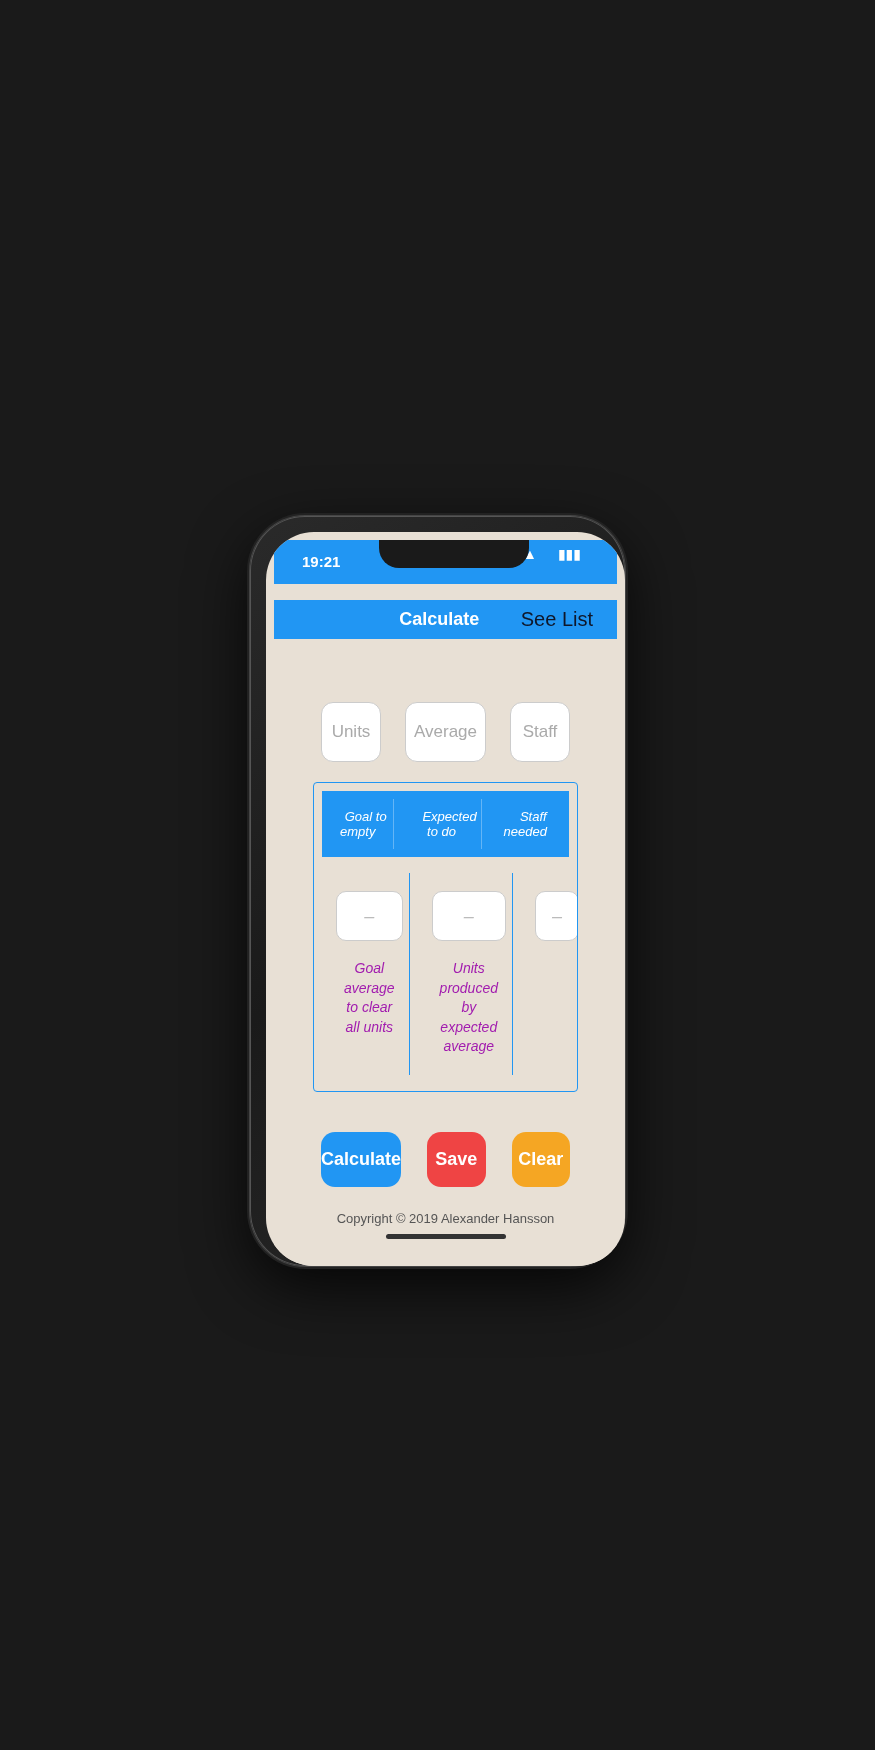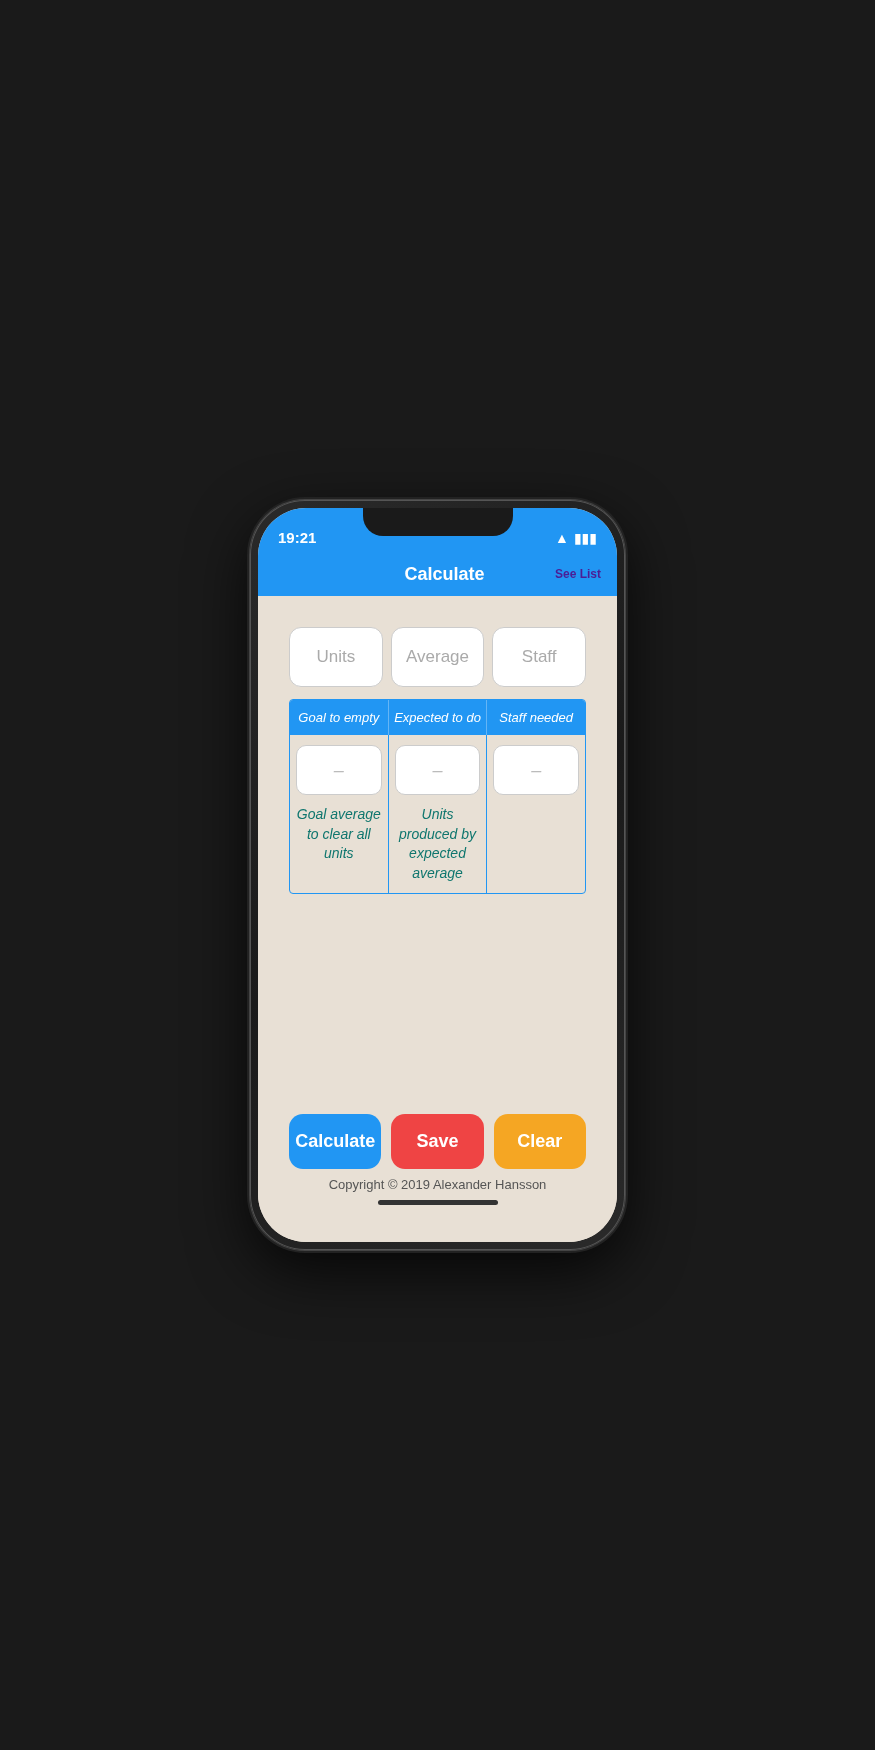--- a/index.html
+++ b/index.html
@@ -1,15 +1,15 @@
 <!DOCTYPE html>
 <html><head>
   <meta charset="utf-8">
   <style>
-    * { box-sizing: border-box; margin: 0; padding: 0; }
+    * { box-sizing: border-box; margin: 8px; padding: 0; }
     body {
       background: #1a1a1a;
       display: flex;
       justify-content: center;
       align-items: center;
       min-height: 100vh;
       font-family: -apple-system, BlinkMacSystemFont, 'Helvetica Neue', Arial, sans-serif;
     }
 
     .phone-outer {
@@ -85,23 +85,23 @@
       padding: 0 16px;
     }
     .nav-title {
       flex: 1;
       text-align: center;
       color: white;
       font-size: 18px;
       font-weight: 700;
     }
     .nav-action {
-      color: #4c1d95;
-      font-size: 12px;
-      font-weight: 700;
+      color: #0f172a;
+      font-size: 20px;
+      font-weight: 400;
     }
 
     
     .content {
       flex: 1;
       display: flex;
       flex-direction: column;
       background: #e8e0d5;
       padding: 31px;
     }
@@ -178,21 +178,21 @@
       align-items: center;
       justify-content: center;
       margin-bottom: 10px;
     }
     .result-dash {
       color: #bbb;
       font-size: 18px;
     }
     .result-description {
       font-size: 14px;
-      color: #0f766e;
+      color: #a21caf;
       text-align: center;
       line-height: 1.4;
     }
 
     
     .spacer { flex: 1; }
 
     
     .bottom-buttons {
       display: flex;

